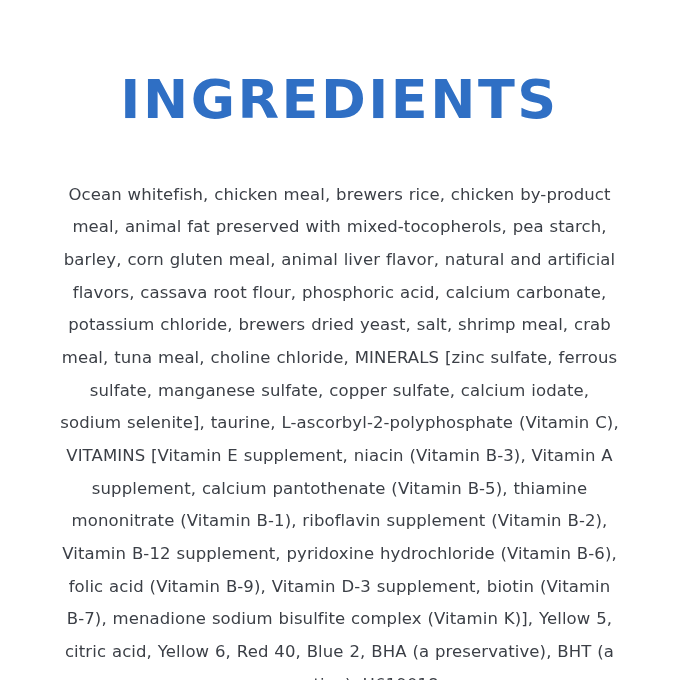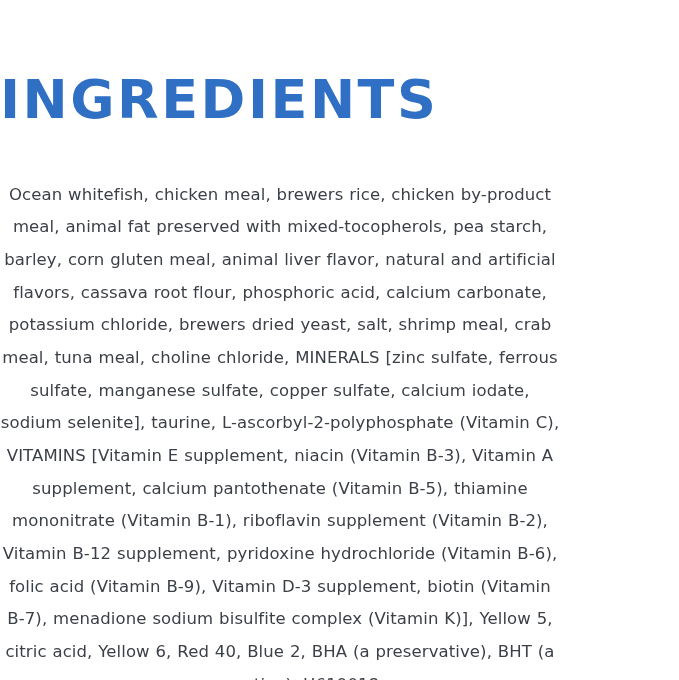--- a/index.html
+++ b/index.html
@@ -12,21 +12,21 @@
     background: #ffffff;
     font-family: "DejaVu Sans", sans-serif;
     overflow: hidden;
   }
   .panel {
     width: 679px;
     height: 680px;
     box-sizing: border-box;
     display: flex;
     flex-direction: column;
-    align-items: flex-start;
+    align-items: center;
     background: #ffffff;
   }
   .title {
     margin-top: 72px;
     font-family: "DejaVu Sans", sans-serif;
     font-size: 54px;
     font-weight: 700;
     letter-spacing: 2.5px;
     color: #2f6fc4;
     text-align: center;

